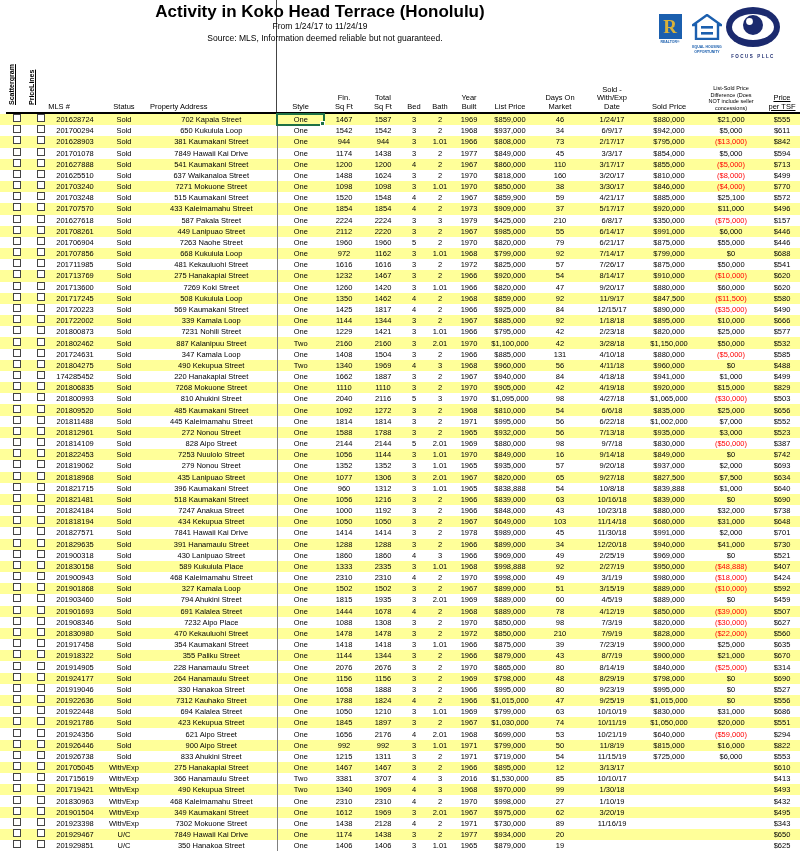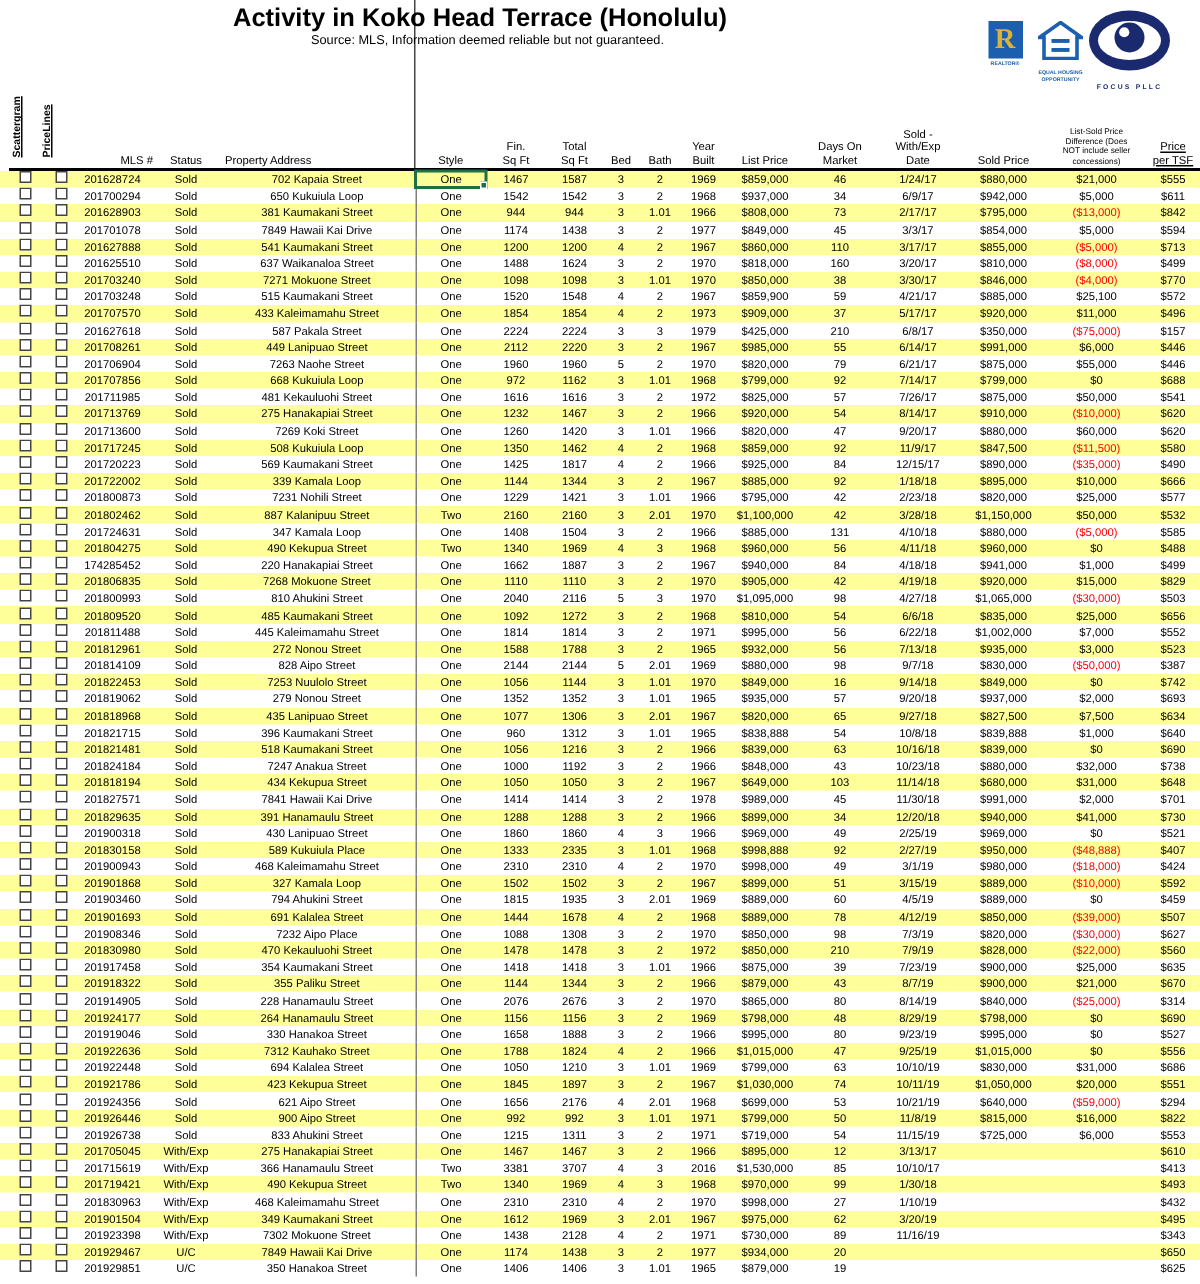--- a/index.html
+++ b/index.html
@@ -23,21 +23,21 @@
   .logo-focus{left:724px;top:6px;width:58px;}
   .focus-caption{font-size:4.5px;color:#1b2a6e;font-weight:bold;letter-spacing:1.5px;line-height:6px;}
   
   .vlabel{position:absolute;font-size:7px;font-weight:bold;text-decoration:underline;
           transform:rotate(-90deg);transform-origin:left bottom;white-space:nowrap;}
   .vlabel-scatter{left:15px;top:98px;}
   .vlabel-price{left:35px;top:98px;}
   .hdrrow{position:absolute;left:0;top:55px;width:800px;height:57px;}
   .hdr{position:absolute;bottom:1px;font-size:7.5px;font-weight:normal;line-height:8.5px;
        text-align:center;white-space:pre-line;}
-  .hdr-mls{left:48px;width:54px;text-align:right;}
+  .hdr-mls{left:32px;width:54px;}
   .hdr-status{left:102px;width:44px;}
   .hdr-address{left:150px;width:131px;text-align:left;}
   .hdr-style{left:277px;width:47px;}
   .hdr-fin{left:324px;width:40px;}
   .hdr-tot{left:364px;width:38px;}
   .hdr-bed{left:402px;width:24px;}
   .hdr-bath{left:426px;width:28px;}
   .hdr-year{left:454px;width:30px;}
   .hdr-list{left:484px;width:52px;}
   .hdr-dom{left:536px;width:48px;}
@@ -65,20 +65,21 @@
 </style>
 </head>
 <body>
 
 <div class="page">
 
   <div class="vline"></div>
 
   <div class="titleblock">
     <div class="title">Activity in Koko Head Terrace (Honolulu)</div>
+    <div class="subtitle">From 1/24/17 to 11/24/19</div>
     <div class="source">Source: MLS, Information deemed reliable but not guaranteed.</div>
   </div>
 
   <div class="logo logo-realtor">
     <div class="realtor-box">R</div>
     <div class="logo-caption">REALTOR®</div>
   </div>
   <div class="logo logo-eh">
     <svg width="30" height="26" viewBox="0 0 30 26">
       <path d="M15 1 L29 11 L26 11 L26 25 L4 25 L4 11 L1 11 Z" fill="none" stroke="#1b5fae" stroke-width="2.4"></path>

